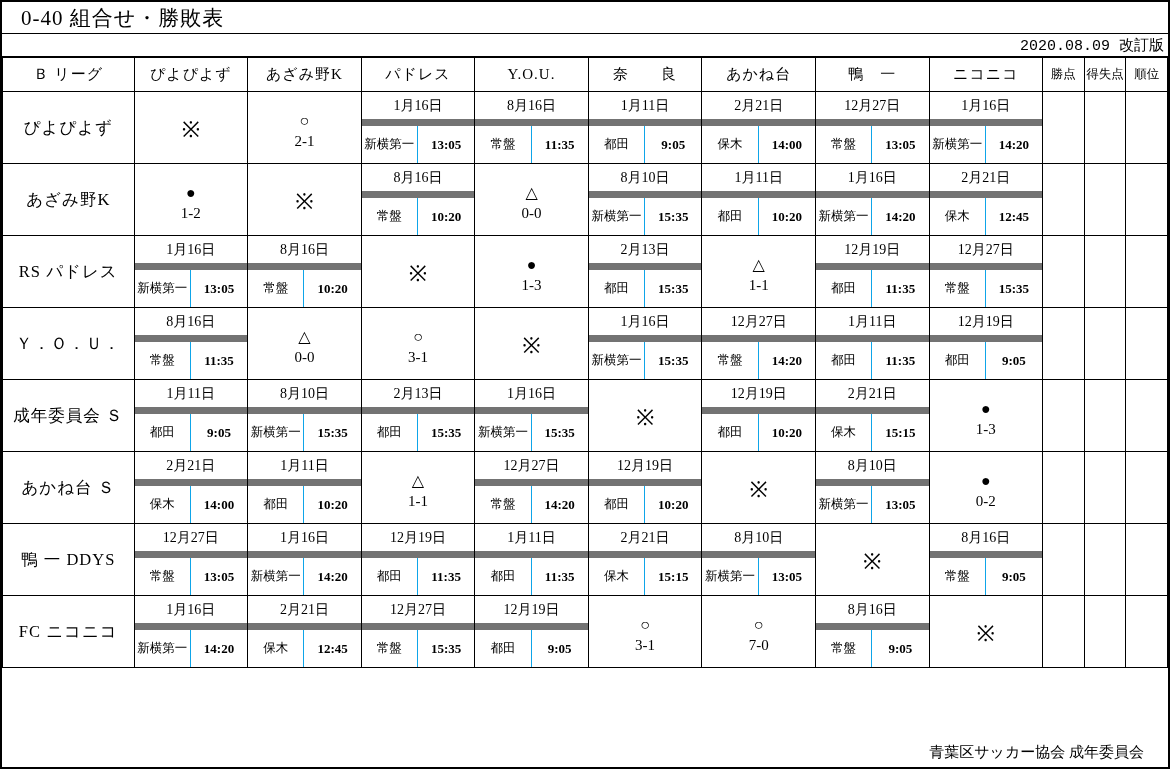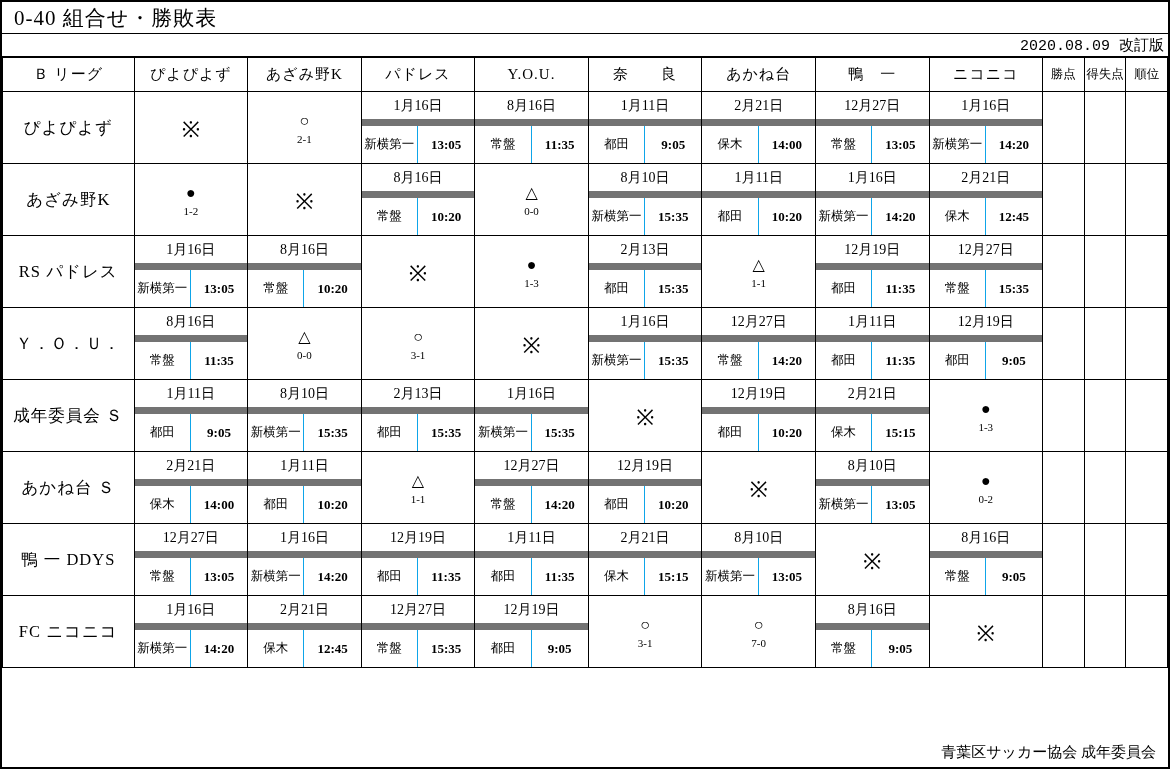--- a/index.html
+++ b/index.html
@@ -13,21 +13,21 @@
   .page{
     position:relative;
     width:1170px;height:769px;
     box-sizing:border-box;
     border:2px solid #000;
   }
   
   .titlebar{
     height:32px;
     display:flex;align-items:center;
-    padding-left:12px;
+    padding-left:19px;
     font-size:21px;
     letter-spacing:1px;
     border-bottom:1px solid #000;
     box-sizing:border-box;
   }
   .daterow{
     height:23px;
     display:flex;align-items:center;justify-content:flex-end;
     padding-right:4px;
     font-size:15px;
@@ -94,37 +94,37 @@
     display:flex;align-items:center;justify-content:center;
     font-size:13px;
     box-sizing:border-box;
     font-weight:bold;
   }
   
   .cell.result .top{border-bottom:none;flex:0 0 38px;align-items:flex-end;font-size:16px;}
   .cell.result .score{
     flex:1 1 auto;
     display:flex;align-items:flex-start;justify-content:center;
-    font-size:11px;
+    font-size:15px;
     padding-top:3px;
     box-sizing:border-box;
   }
   
   .selfcell{
     height:71px;
     display:flex;align-items:center;justify-content:center;
     font-size:22px;
   }
   
   .footer{
     position:absolute;
     left:0;right:0;bottom:0;
     height:30px;
     display:flex;align-items:center;justify-content:flex-end;
-    padding-right:12px;
+    padding-right:24px;
     font-size:15px;
     box-sizing:border-box;
   }
 </style>
 </head>
 <body>
 
 <div class="page">
 
   <div class="titlebar">0-40  組合せ・勝敗表</div>

